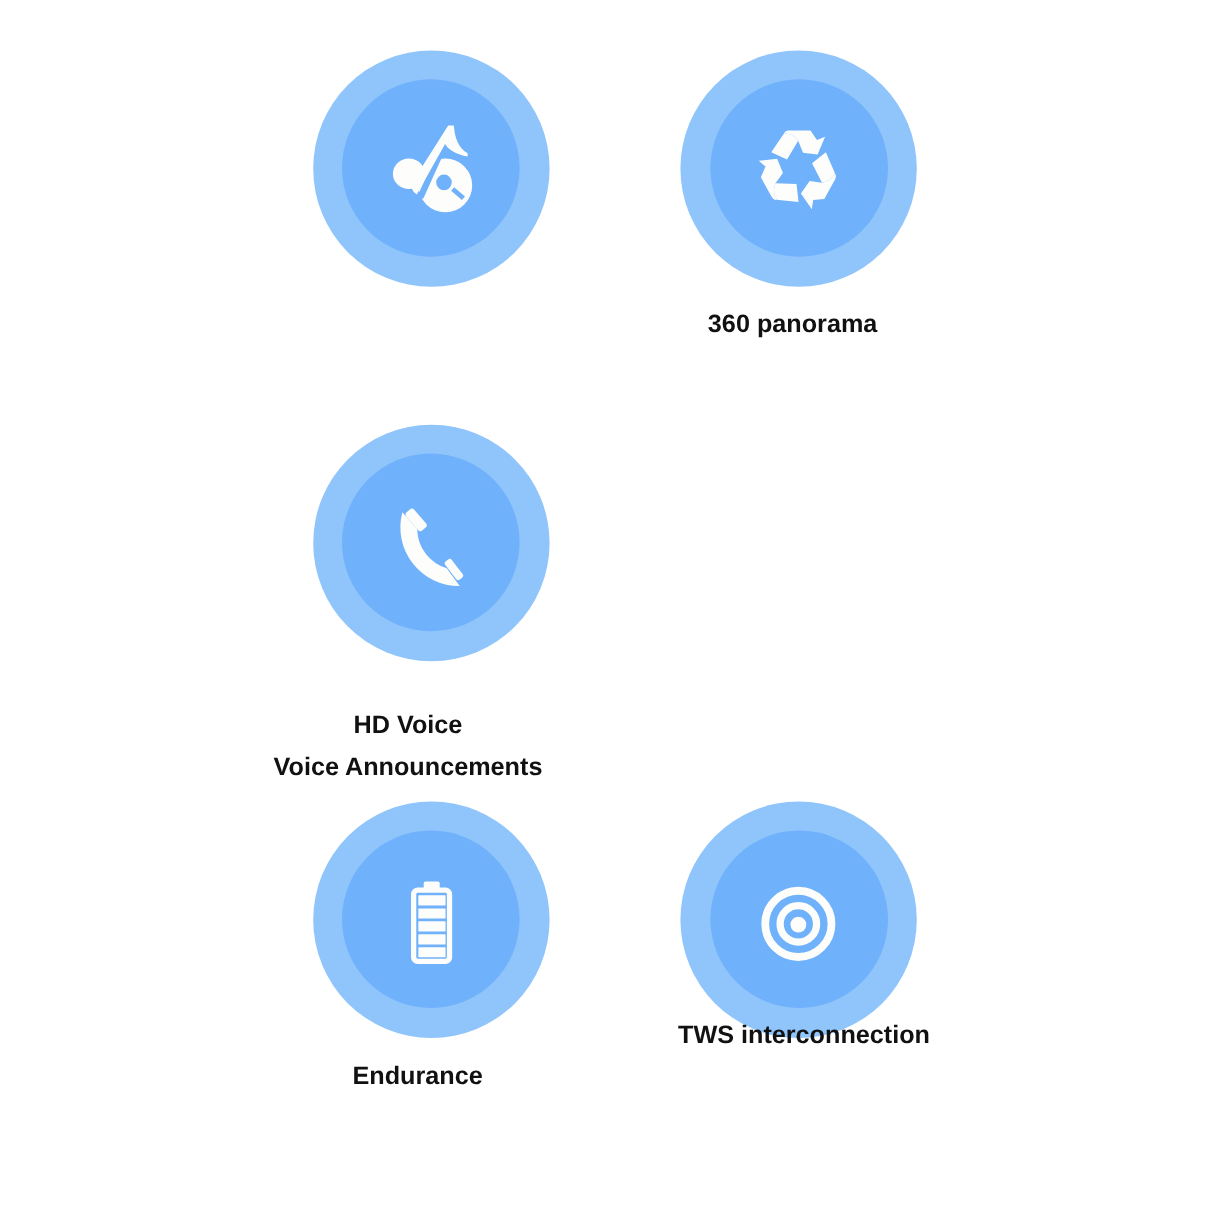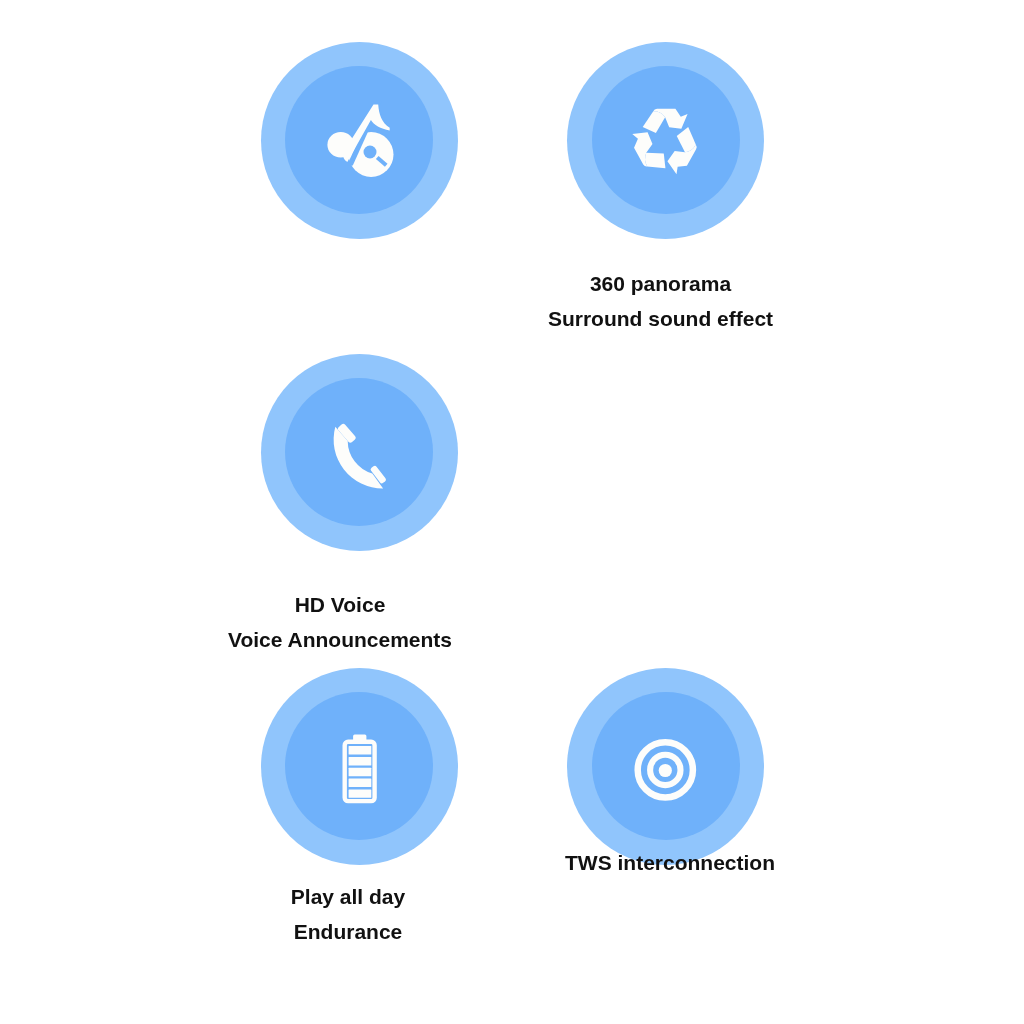--- a/index.html
+++ b/index.html
@@ -69,23 +69,22 @@
         <g fill="#fdfdfb" transform="translate(67.3,66.0) scale(0.623,0.655)">
           <g id="recycle-arm">
             <path d="M 30.5 5.0 Q 32.0 1.3, 36.5 1.0 L 66.0 1.0 L 74.6 13.2 L 85.5 9.0 L 75.5 31.6 L 56.0 29.4 L 49.5 14.1 Q 42.0 4.4, 30.5 5.0 Z"></path>
             <path d="M 49.5 14.1 L 34.6 38.0 L 13.5 28.9 L 30.5 5.0 Q 42.0 4.4, 49.5 14.1 Z"></path>
           </g>
           <use href="#recycle-arm" transform="rotate(120 50 50)"></use>
           <use href="#recycle-arm" transform="rotate(240 50 50)"></use>
         </g>
       </svg>
     </div>
-    <div class="caption" style="left:410.5px;top:266px;">
+    <div class="caption" style="left:410.5px;top:253px;">
       <div class="line">360 panorama</div>
-      <div class="line">Surround sound effect</div>
     </div>
   </div>
 
   <div class="feature">
     <div class="badge" style="left:260.5px;top:353.8px;">
       <div class="ring"></div>
       <div class="disc"></div>
       <svg class="glyph" viewBox="0 0 197 197">
         <g fill="#fdfdfb" transform="translate(-260.5,-353.8)">
           <path d="M 334.81 426.58
@@ -116,21 +115,20 @@
             <rect x="348.1" y="745.9" width="22.7" height="8.4" rx="0.5"></rect>
             <rect x="348.1" y="756.8" width="22.7" height="8.4" rx="0.5"></rect>
             <rect x="348.1" y="767.6" width="22.7" height="8.4" rx="0.5"></rect>
             <rect x="348.1" y="778.4" width="22.7" height="8.4" rx="0.5"></rect>
             <rect x="348.1" y="789.2" width="22.7" height="8.4" rx="0.5"></rect>
           </g>
         </g>
       </svg>
     </div>
     <div class="caption" style="left:98px;top:879px;">
-      <div class="line">Play all day</div>
       <div class="line">Endurance</div>
     </div>
   </div>
 
   <div class="feature">
     <div class="badge" style="left:567px;top:667.8px;">
       <div class="ring"></div>
       <div class="disc"></div>
       <svg class="glyph" viewBox="0 0 197 197">
         <g transform="translate(-567,-667.8)" fill="none" stroke="#fdfdfb">

